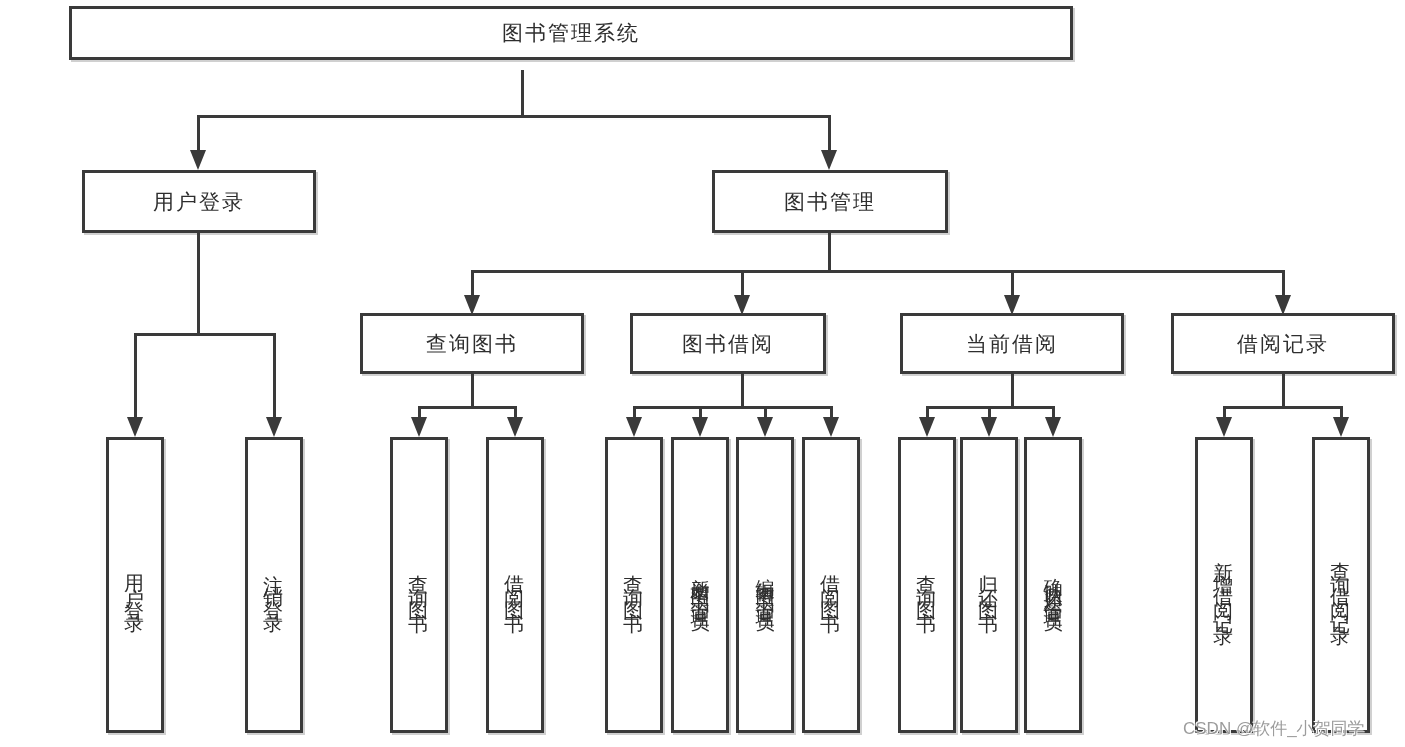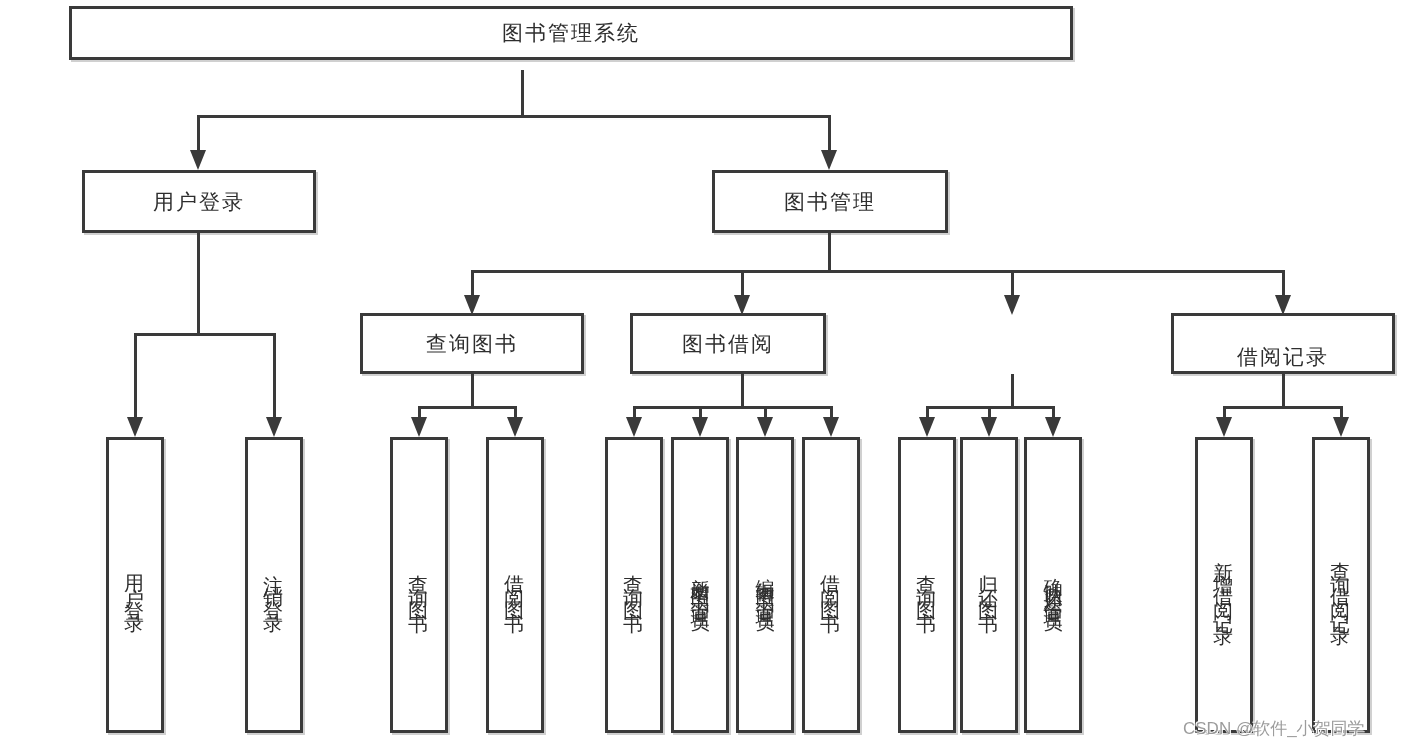--- a/index.html
+++ b/index.html
@@ -71,21 +71,24 @@
   <div class="arrow" style="left:1004px;top:295px;"></div>
   <div class="vline" style="left:1282px;top:270px;height:25px;"></div>
   <div class="arrow" style="left:1275px;top:295px;"></div>
 
   <div class="box hnode" style="left:360px;top:313px;width:224px;height:61px;">
     <span>查询图书</span>
   </div>
   <div class="box hnode" style="left:630px;top:313px;width:196px;height:61px;">
     <span>图书借阅</span>
   </div>
-  <div class="box hnode" style="left:1171px;top:313px;width:224px;height:61px;align-items:flex-end;">
+  <div class="box hnode" style="left:900px;top:313px;width:224px;height:61px;">
+    <span>当前借阅</span>
+  </div>
+  <div class="box hnode" style="left:1171px;top:313px;width:224px;height:61px;">
     <span>借阅记录</span>
   </div>
 
   <div class="vline" style="left:471px;top:374px;height:34px;"></div>
   <div class="hline" style="left:418px;top:406px;width:98px;"></div>
   <div class="vline" style="left:418px;top:406px;height:13px;"></div>
   <div class="arrow" style="left:411px;top:417px;"></div>
   <div class="vline" style="left:514px;top:406px;height:13px;"></div>
   <div class="arrow" style="left:507px;top:417px;"></div>
 

